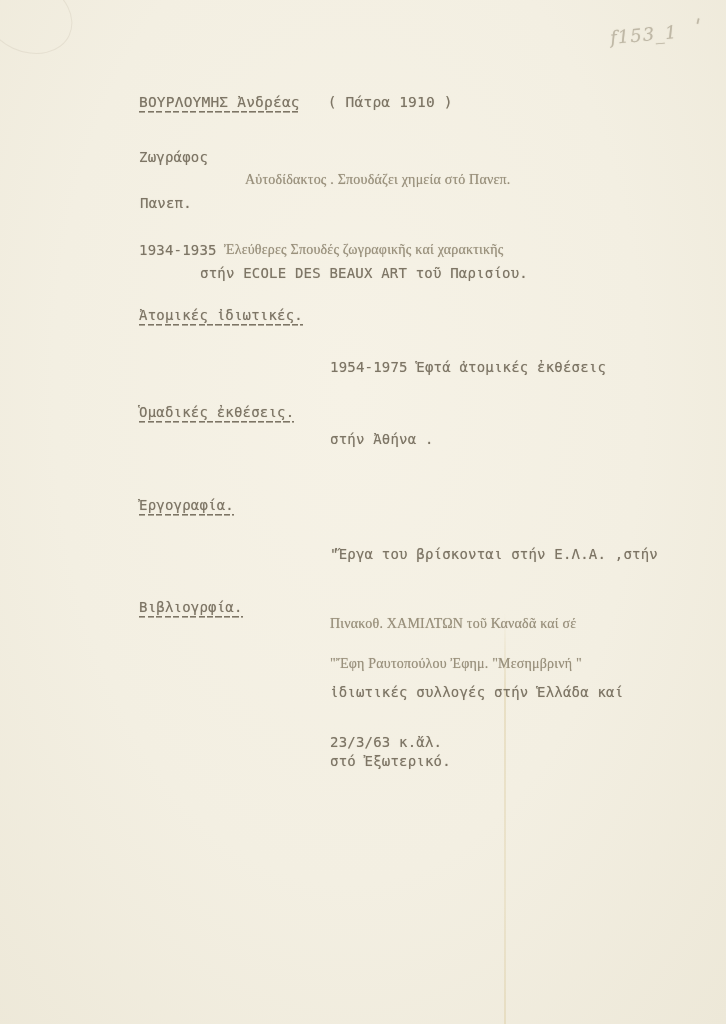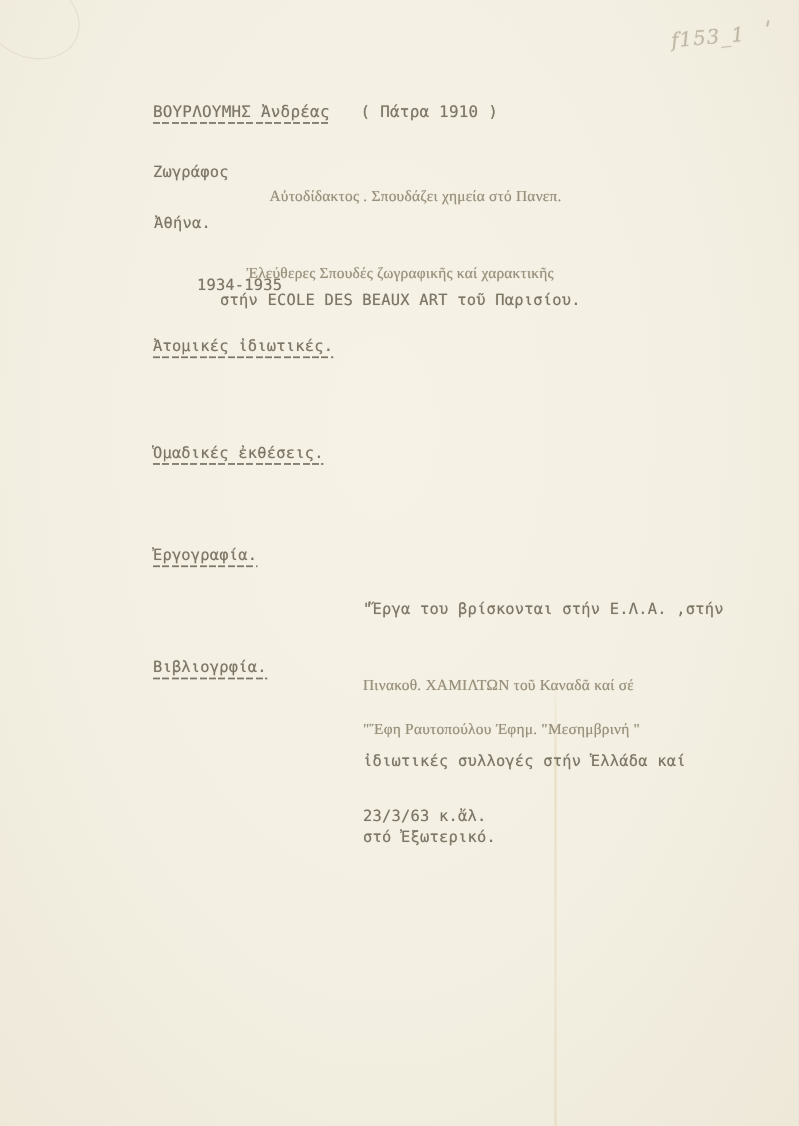--- a/index.html
+++ b/index.html
@@ -72,27 +72,31 @@
   <div class="handwriting" style="left:610px; top:24px; font-size:18px; transform:rotate(-5deg); letter-spacing:1px;">f153_1</div>
   <div class="handwriting" style="left:694px; top:14px; font-size:20px; transform:rotate(14deg);">'</div>
 
   <div class="tl title-row" style="left:139px; top:94px; font-size:14.5px;gap:28px;">
     <span class="u">ΒΟΥΡΛΟΥΜΗΣ Ἀνδρέας</span>
     <span>( Πάτρα 1910 )</span>
   </div>
 
   <div class="tl" style="left:139px; top:149px;">Ζωγράφος</div>
   <div class="tl faded" style="left:245px; top:172px;">Αὐτοδίδακτος . Σπουδάζει χημεία στό Πανεπ.</div>
-  <div class="tl" style="left:140px; top:195px;">Ἀθήνα.</div>
+  <div class="tl" style="left:140px; top:195px;">Πανεπ.</div>
 
-  <div class="tl" style="left:139px; top:252px;margin-left:40px;">1934-1935</div>
+  <div class="tl" style="left:139px; top:242px;">1934-1935</div>
   <div class="tl faded" style="left:224px; top:242px;text-align:right;">Ἐλεύθερες Σπουδές ζωγραφικῆς καί χαρακτικῆς</div>
   <div class="tl" style="left:200px; top:265px;">στήν ECOLE DES BEAUX ART τοῦ Παρισίου.</div>
 
   <div class="tl u" style="left:139px; top:307px;">Ἀτομικές ἰδιωτικές.</div>
+  <div class="tl section-lines" style="left:330px; top:307px; line-height:24px;">
+    <div>1954-1975 Ἑφτά ἀτομικές ἐκθέσεις</div>
+    <div>στήν Ἀθήνα .</div>
+  </div>
 
   <div class="tl u" style="left:139px; top:365px;margin-top:39px;">Ὁμαδικές ἐκθέσεις.</div>
 
   <div class="tl u" style="left:139px; top:497px;">Ἐργογραφία.</div>
   <div class="tl section-lines" style="left:330px; top:497px; line-height:23px;">
     <div>"Ἔργα του βρίσκονται στήν Ε.Λ.Α. ,στήν</div>
     <div class="faded">Πινακοθ. ΧΑΜΙΛΤΩΝ τοῦ Καναδᾶ καί σέ</div>
     <div>ἰδιωτικές συλλογές στήν Ἑλλάδα καί</div>
     <div>στό Ἐξωτερικό.</div>
   </div>

